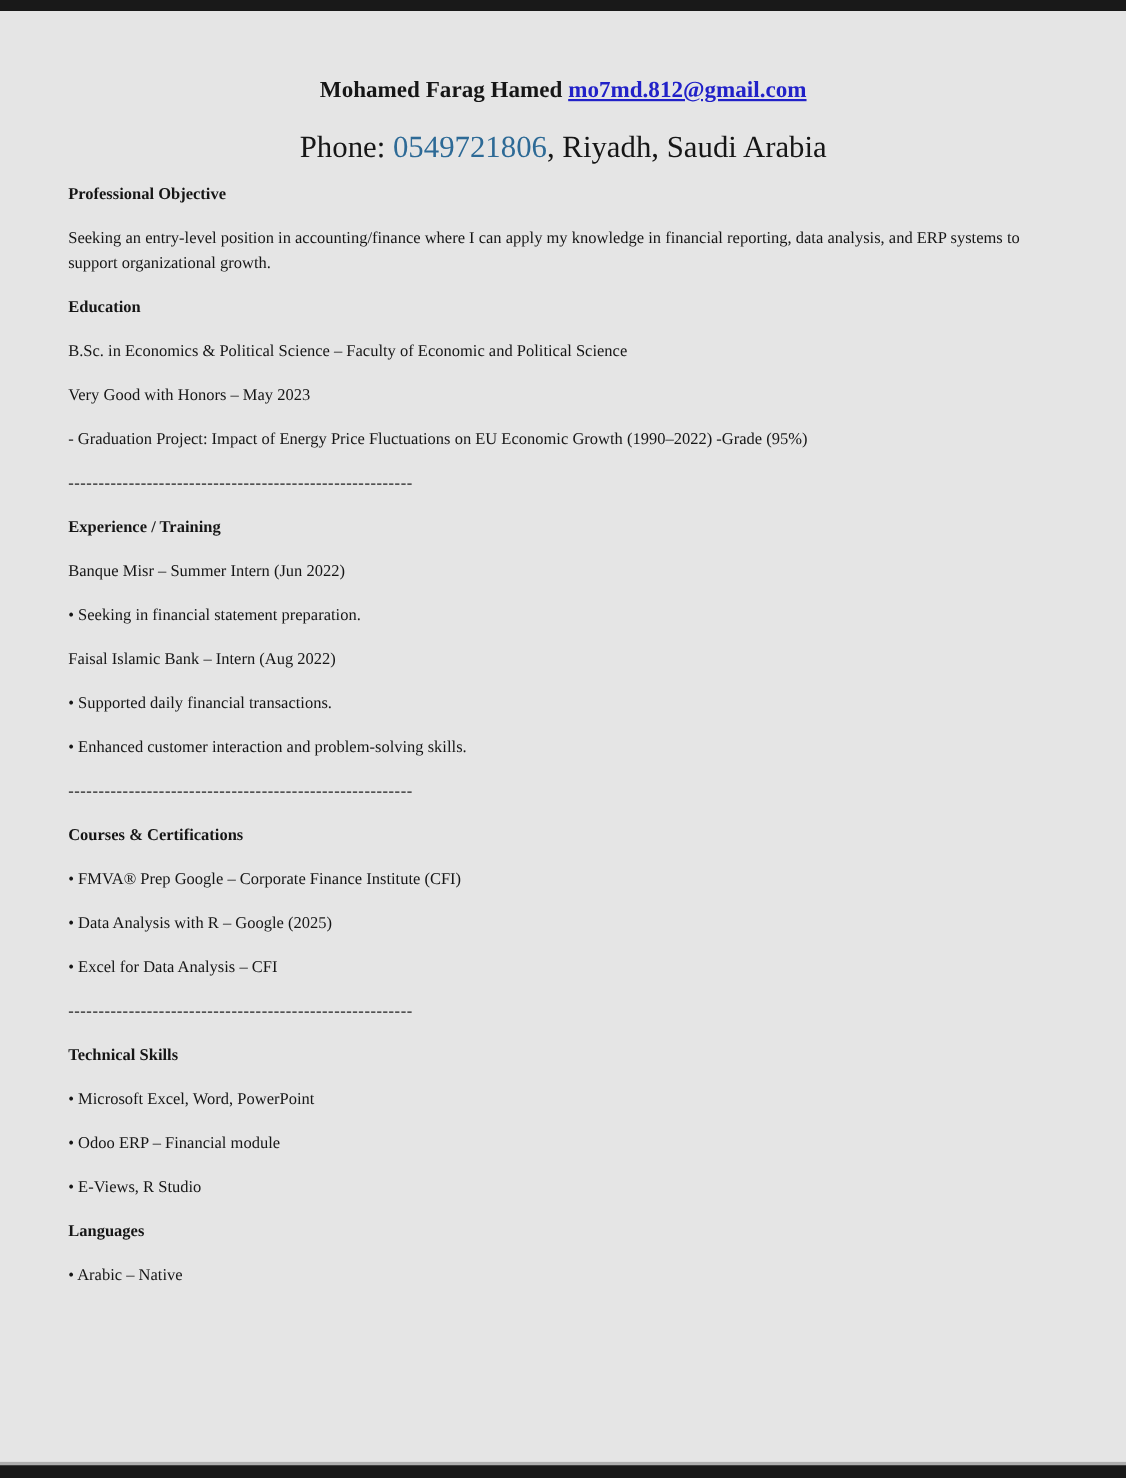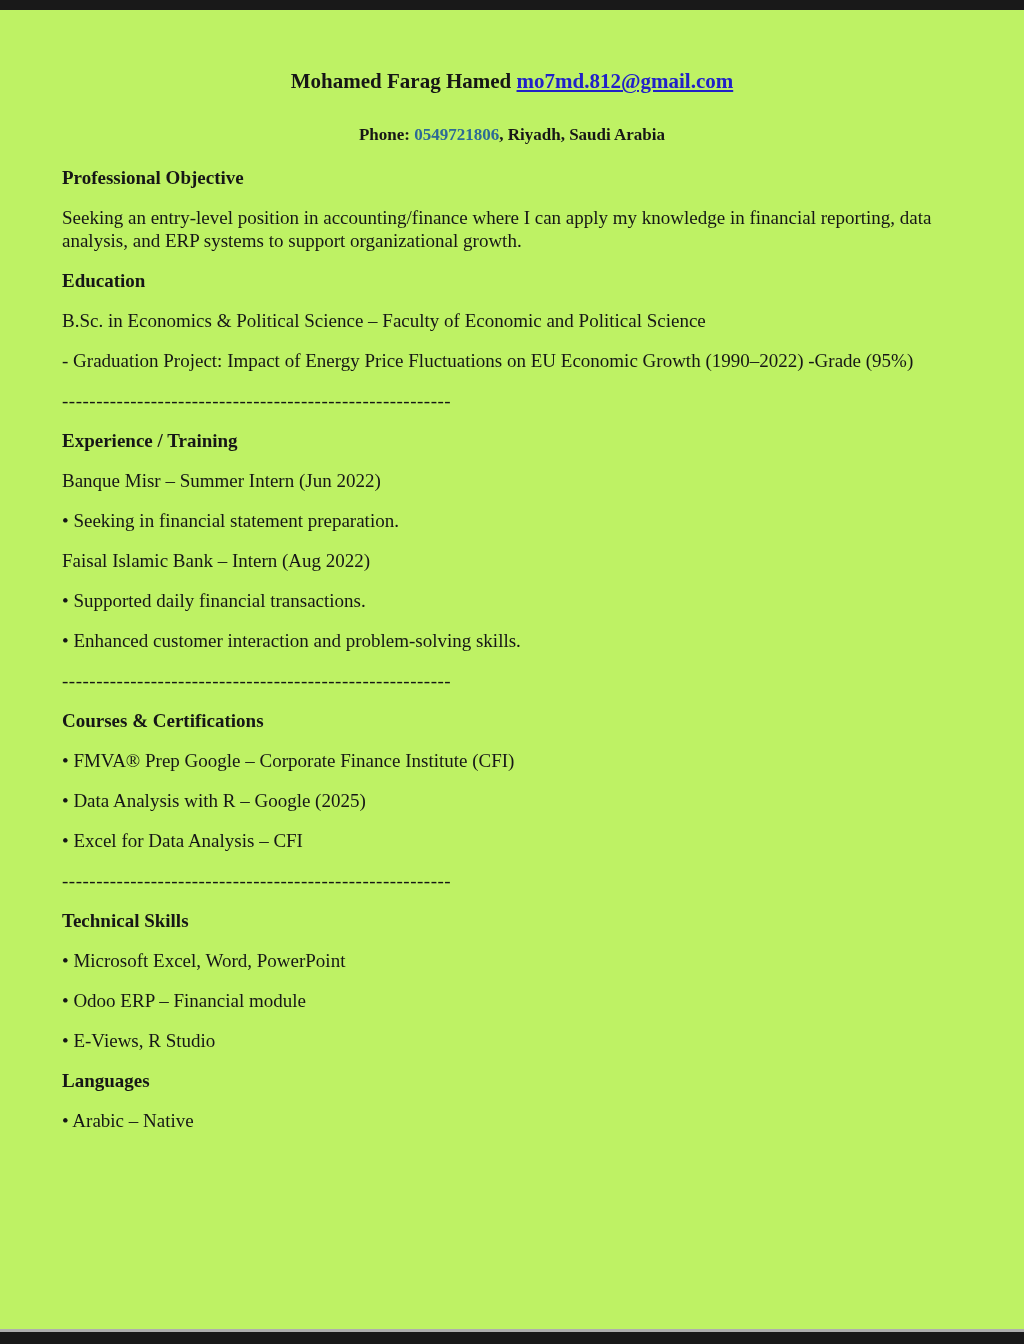--- a/index.html
+++ b/index.html
@@ -1,62 +1,63 @@
 <!DOCTYPE html>
 <html><head>
 <meta charset="utf-8">
 <style>
   * { box-sizing: border-box; }
   html, body { margin: 0; padding: 0; background: #555; }
   .page {
     position: relative;
     width: 1024px;
     height: 1344px;
-    background: #bef264;
+    background: #e5e5e5;
     font-family: "Liberation Serif", "DejaVu Serif", serif;
     color: #161616;
     overflow: hidden;
   }
   .bar { position: absolute; left: 0; width: 100%; background: #191919; }
   .bar.top { top: 0; height: 10px; }
   .bar.bottom { bottom: 0; height: 12px; }
   .edge-strip { position: absolute; left: 0; width: 100%; bottom: 12px; height: 3px; background: #aeaeae; }
   .content {
     position: absolute;
     top: 10px;
     left: 62px;
     width: 900px;
     padding-top: 58px;
   }
   header { text-align: center; margin: 0 0 18px 0; }
   .name-line { margin: 0; font-size: 21px; line-height: 26px; font-weight: bold; }
   .email { text-decoration: underline; cursor: pointer; font-weight: bold; }
-  .phone-line { margin: 28px 0 0 0; font-size: 17px; line-height: 26px; font-weight: bold; }
+  .phone-line { margin: 28px 0 0 0; font-size: 28px; line-height: 26px; font-weight: normal; }
   .phone { cursor: pointer; }
-  #sections p { margin: 0 0 17px 0; font-size: 19px; line-height: 23px; }
+  #sections p { margin: 0 0 17px 0; font-size: 15px; line-height: 23px; }
   #sections p.heading { font-weight: bold; }
   #sections p.separator { letter-spacing: 0.5px; }
 </style>
 </head>
 <body>
 
 <div class="page">
   <div class="bar top"></div>
 
   <div class="content">
     <header>
       <p class="name-line"><span>Mohamed Farag Hamed</span> <a class="email" style="color: rgb(33, 33, 200);">mo7md.812@gmail.com</a></p>
       <p class="phone-line"><span>Phone:</span> <span class="phone" style="color: rgb(45, 106, 150);">0549721806</span><span>, Riyadh, Saudi Arabia</span></p>
     </header>
 
     <main id="sections">
         <p class="heading">Professional Objective</p>
         <p class="line">Seeking an entry-level position in accounting/finance where I can apply my knowledge in financial reporting, data analysis, and ERP systems to support organizational growth.</p>
         <p class="heading">Education</p>
         <p class="line">B.Sc. in Economics &amp; Political Science – Faculty of Economic and Political Science</p>
+        <p class="line">Very Good with Honors – May 2023</p>
         <p class="line">- Graduation Project: Impact of Energy Price Fluctuations on EU Economic Growth (1990–2022) -Grade (95%)</p>
         <p class="separator">---------------------------------------------------------</p>
         <p class="heading">Experience / Training</p>
         <p class="line">Banque Misr – Summer Intern (Jun 2022)</p>
         <p class="line">• Seeking in financial statement preparation.</p>
         <p class="line">Faisal Islamic Bank – Intern (Aug 2022)</p>
         <p class="line">• Supported daily financial transactions.</p>
         <p class="line">• Enhanced customer interaction and problem-solving skills.</p>
         <p class="separator">---------------------------------------------------------</p>
         <p class="heading">Courses &amp; Certifications</p>

